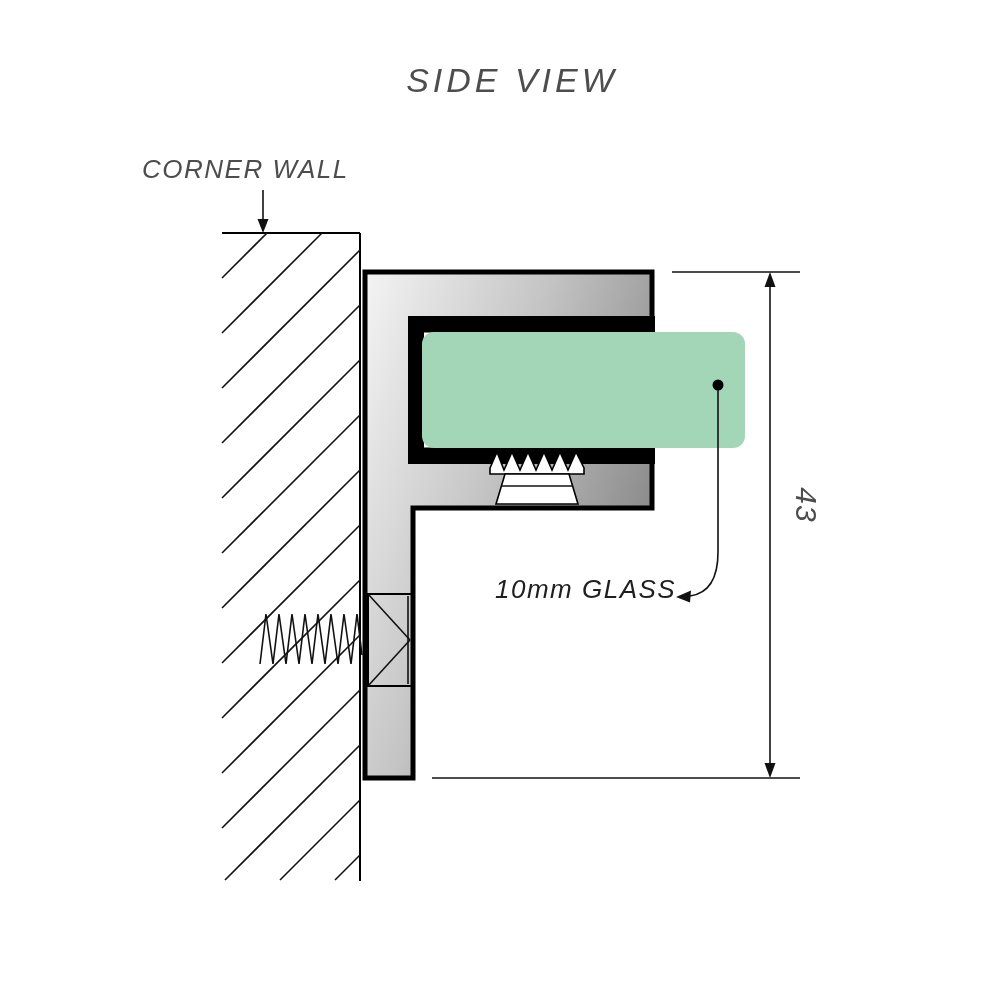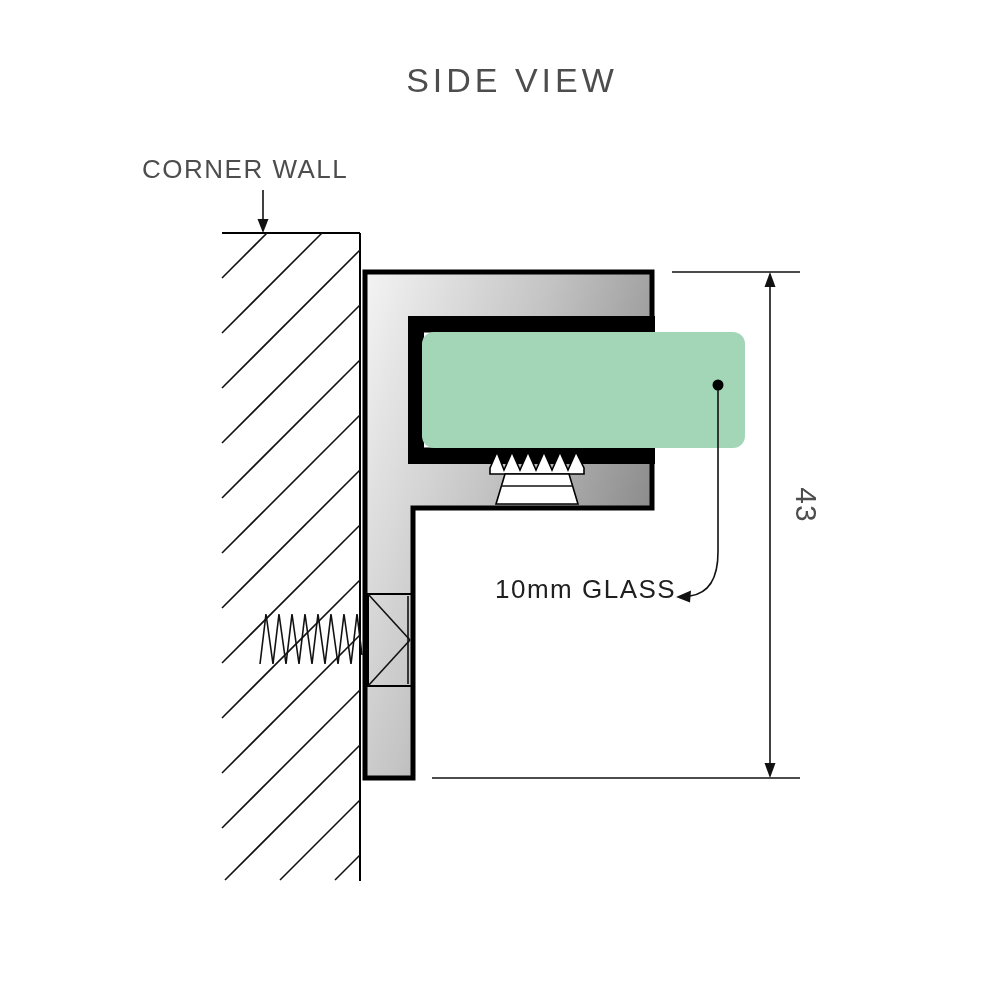--- a/index.html
+++ b/index.html
@@ -6,20 +6,21 @@
     margin: 0;
     padding: 0;
     background: #ffffff;
   }
   .canvas {
     position: relative;
     width: 1000px;
     height: 1000px;
     background: #ffffff;
     font-family: "Liberation Sans", sans-serif;
+    font-style: italic;
   }
   svg { display: block; }
   text {
     font-family: "Liberation Sans", sans-serif;
   }
   .title-text {
     font-size: 34px;
     letter-spacing: 4px;
   }
   .label-text {

